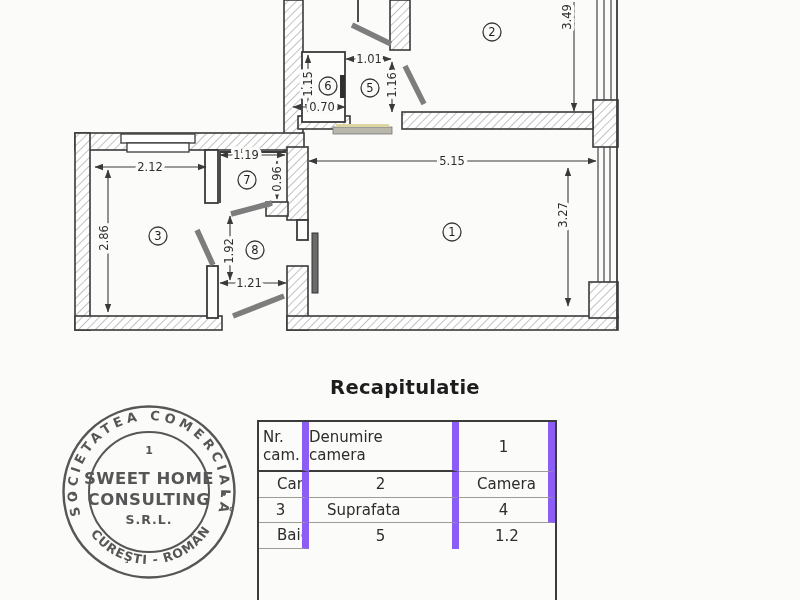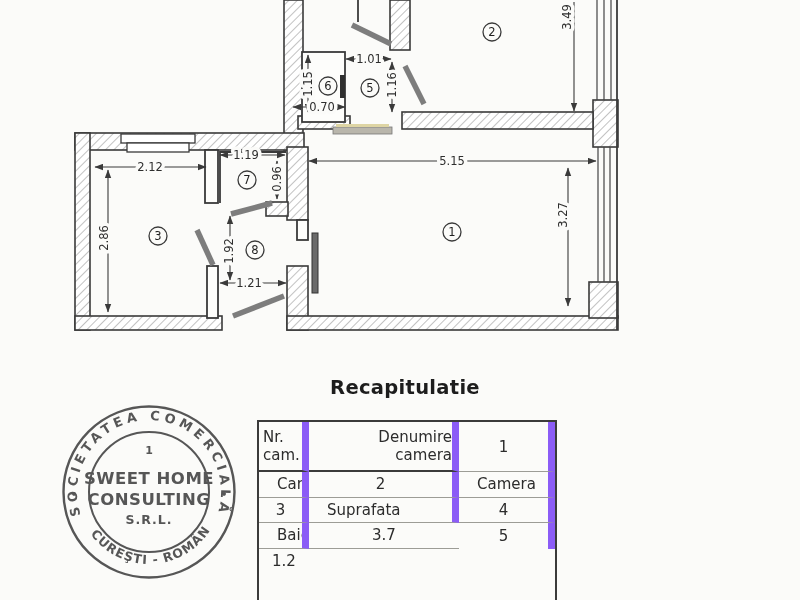--- a/index.html
+++ b/index.html
@@ -32,21 +32,21 @@
   #recap-table{
     position:absolute;left:257px;top:420px;
     display:grid;grid-template-columns:50px 150px 96px;
     grid-template-rows:50px repeat(5,25.5px);
     border:2.5px solid #3b3b3b;background:#fbfbf9;
     color:#2c2c2c;font-size:15px;
   }
   .cell{display:flex;align-items:center;justify-content:center;overflow:hidden}
   .cbr{border-right:7px solid #8b5cf6}
   .hdr{border-bottom:2.5px solid #3b3b3b;line-height:1.22}
-  .hcol{display:flex;flex-direction:column;justify-content:center;align-items:flex-end}
+  .hcol{display:flex;flex-direction:column;justify-content:center;align-items:flex-start}
   .hleft{align-items:flex-start;padding-left:4px}
   .rline{border-bottom:1px solid #9c9c96}
   .cname{justify-content:flex-start;padding-left:18px}
   
   #stamp{position:absolute;left:59px;top:402px;filter:blur(.35px);opacity:.93}
   .stk{fill:none;stroke:#4a4a4a}
   .stxt{fill:#4a4a4a;font-family:"DejaVu Sans",sans-serif;font-weight:bold}
   .arc{font-size:13px;letter-spacing:4px}
   .arcb{font-size:12.5px;letter-spacing:1px}
 </style>
@@ -206,21 +206,20 @@
   <div class="cell cbr rline cname">Camera</div>
 
   <div class="cell cbr rline">2</div>
   <div class="cell cbr rline cname">Camera</div>
 
   <div class="cell cbr rline">3</div>
   <div class="cell cbr rline cname">Suprafata</div>
 
   <div class="cell cbr rline">4</div>
   <div class="cell cbr rline cname">Baie</div>
-  <div class="cell rline">3.7</div>
 
   <div class="cell cbr">5</div>
   <div class="cell">1.2</div>
 </div>
 
 <svg id="stamp" width="180" height="180" viewBox="0 0 180 180">
   <defs>
     <path id="arcT" d="M22.3,114.6 A72,72 0 1 1 157.7,114.6" fill="none"></path>
     <path id="arcB" d="M31,131.3 A72,72 0 0 0 149,131.3" fill="none"></path>
   </defs>

